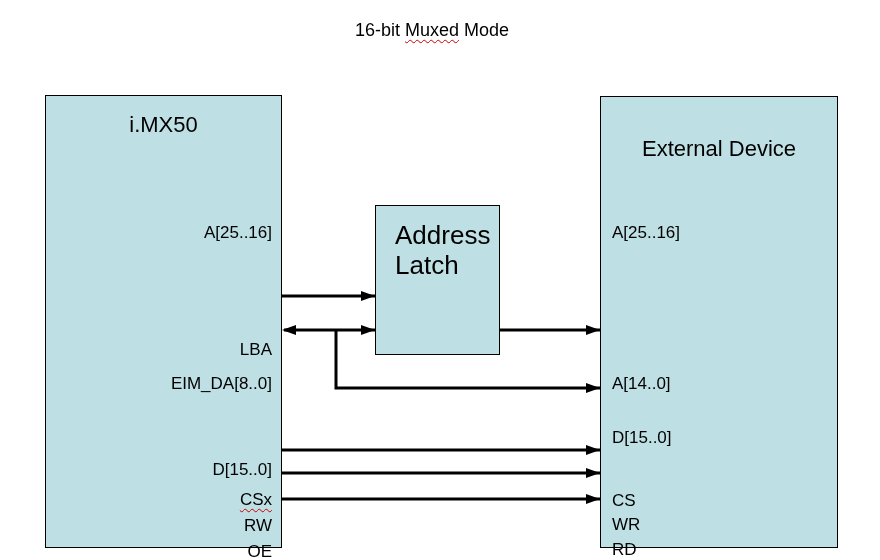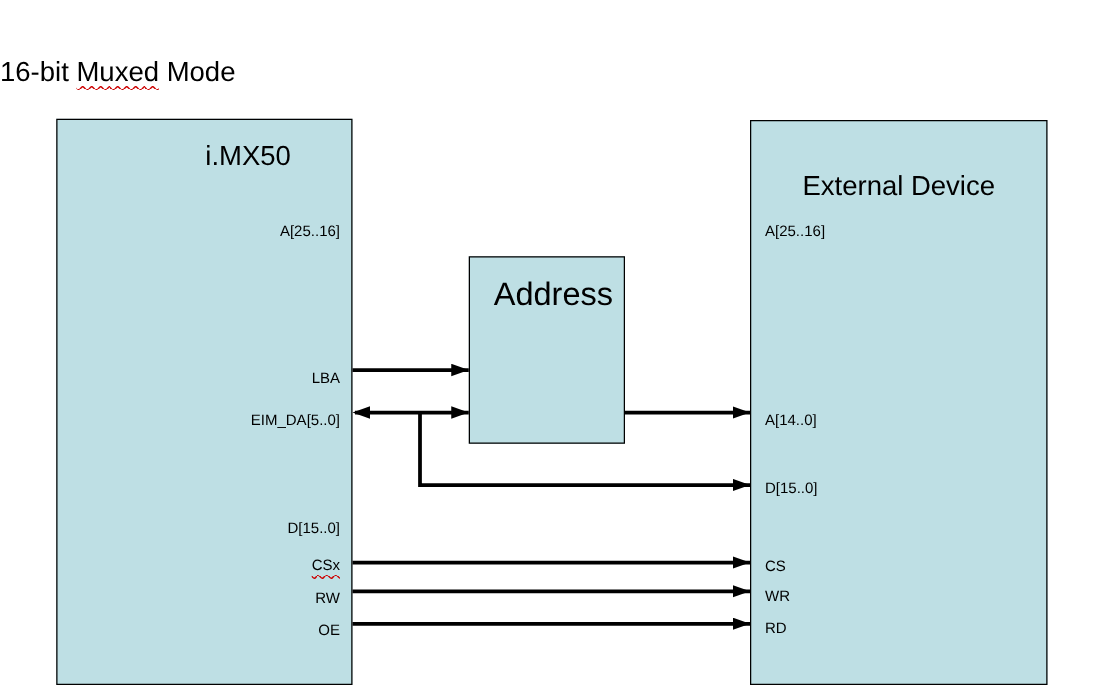--- a/index.html
+++ b/index.html
@@ -22,23 +22,23 @@
     width: 880px;
     height: 560px;
     background: var(--canvas-bg);
     overflow: hidden;
   }
   .diagram-title {
     position: absolute;
     left: 0;
     top: 20px;
     width: 864px;
-    font-size: 22px;
+    text-align: center;
+    font-size: 18px;
     white-space: pre;
-    margin-top: 25px;
   }
   .misspelled {
     text-decoration-line: underline;
     text-decoration-style: wavy;
     text-decoration-color: var(--squiggle-color);
     text-decoration-thickness: 1px;
     text-underline-offset: 3px;
   }
   .box {
     position: absolute;
@@ -47,34 +47,35 @@
     box-sizing: border-box;
   }
   .box-imx50   { left: 45px;  top: 95px;  width: 237px; height: 453px; }
   .box-external{ left: 600px; top: 96px;  width: 238px; height: 452px; }
   .box-latch   { left: 375px; top: 205px; width: 125px; height: 150px; }
   .box-title {
     position: absolute;
     font-size: 22px;
     text-align: center;
   }
-  .title-imx50    { left: 45px;  top: 112px; width: 237px; padding-left: 35px; }
+  .title-imx50    { left: 45px;  top: 112px; width: 237px; }
   .title-external { left: 600px; top: 112px; width: 238px; margin-top: 24px; }
   .latch-title {
     position: absolute;
     left: 395px;
     top: 220px;
     font-size: 26px;
     line-height: 30px;
   }
   .pin {
     position: absolute;
-    font-size: 12px;
+    font-size: 17px;
     line-height: 16px;
     white-space: nowrap;
+    margin-top: 48px;
   }
   .pin-left {
     left: 90px;
     width: 182px;
     text-align: right;
   }
   .pin-right {
     left: 612px;
     text-align: left;
   }
@@ -102,25 +103,26 @@
   <div class="diagram-title"><span>16-bit </span><span class="misspelled">Muxed</span><span> Mode</span></div>
 
   <div class="box box-imx50"></div>
   <div class="box box-latch"></div>
   <div class="box box-external"></div>
 
   <div class="box-title title-imx50">i.MX50</div>
   <div class="box-title title-external">External Device</div>
   <div class="latch-title">
     <div>Address</div>
+    <div>Latch</div>
   </div>
 
   <div class="pin pin-left" style="top:177px">A[25..16]</div>
   <div class="pin pin-left" style="top:294px">LBA</div>
-  <div class="pin pin-left" style="top:328px">EIM_DA[5..0]</div>
+  <div class="pin pin-left" style="top:328px">EIM_DA[8..0]</div>
   <div class="pin pin-left" style="top:414px">D[15..0]</div>
   <div class="pin pin-left" style="top:470px">RW</div>
   <div class="pin pin-left misspelled" style="top:444px">CSx</div>
   <div class="pin pin-left" style="top:496px">OE</div>
 
   <div class="pin pin-right" style="top:177px">A[25..16]</div>
   <div class="pin pin-right" style="top:328px">A[14..0]</div>
   <div class="pin pin-right" style="top:382px">D[15..0]</div>
   <div class="pin pin-right" style="top:445px">CS</div>
   <div class="pin pin-right" style="top:469px">WR</div>

